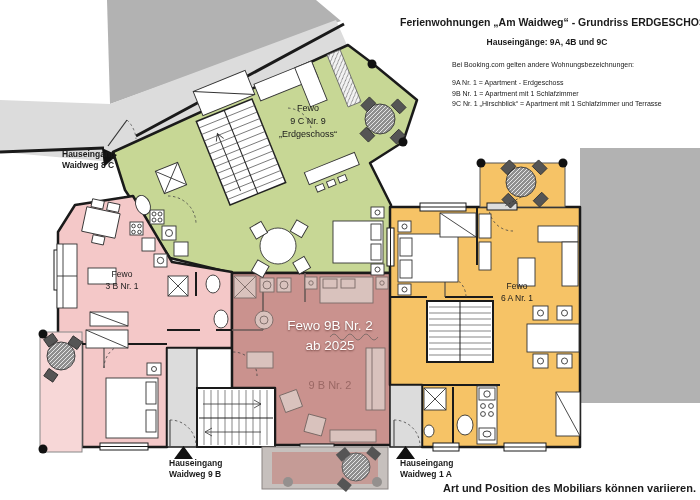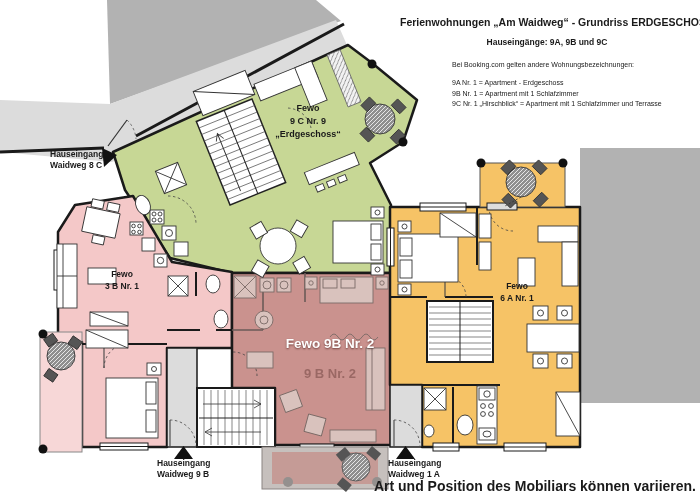--- a/index.html
+++ b/index.html
@@ -5,29 +5,29 @@
   html,body{margin:0;padding:0;background:#fff;}
   .page{position:relative;width:700px;height:500px;background:#ffffff;overflow:hidden;
         font-family:"Liberation Sans", sans-serif;color:#1a1a1a;}
   .plan-svg{position:absolute;left:0;top:0;}
   .header{position:absolute;top:16px;right:6px;width:294px;}
   .title{font-size:10.5px;font-weight:bold;text-align:center;white-space:nowrap;}
   .subtitle{font-size:8.5px;font-weight:bold;text-align:center;margin-top:9px;}
   .booking{margin-top:14px;padding-left:52px;font-size:7px;text-align:left;}
   .booking-intro{margin-bottom:10px;}
   .booking-line{line-height:1.5;white-space:nowrap;}
-  .footer-note{position:absolute;right:4px;bottom:6px;font-size:14px;font-weight:bold;}
-  .plan-label{position:absolute;text-align:center;font-weight:bold;font-size:9px;line-height:1.45;}
+  .footer-note{position:absolute;right:4px;bottom:6px;font-size:11px;font-weight:bold;}
+  .plan-label{position:absolute;text-align:center;font-weight:normal;font-size:9px;line-height:1.45;}
   .label-9c{left:268px;top:102px;width:80px;}
   .label-9b1{left:86px;top:268px;width:72px;font-size:8.5px;}
   .label-9a{left:480px;top:280px;width:74px;font-size:8.5px;}
-  .label-9b2{left:262px;top:334px;width:136px;font-size:13.5px;color:#ffffff;line-height:1.5;
+  .label-9b2{left:262px;top:316px;width:136px;font-size:13.5px;color:#ffffff;line-height:1.5;
              text-shadow:0 1px 2px rgba(60,20,15,0.65);}
-  .label-9b2-faded{left:285px;top:365px;width:90px;font-size:13px;color:rgba(115,70,65,0.55);}
-  .entrance-label{position:absolute;font-weight:bold;font-size:8.5px;line-height:1.35;text-align:left;}
+  .label-9b2-faded{left:285px;top:378px;width:90px;font-size:11px;color:rgba(115,70,65,0.55);}
+  .entrance-label{position:absolute;font-weight:bold;font-size:8.5px;line-height:1.35;text-align:left;margin-left:12px;}
   .entrance-c{left:50px;top:149px;}
   .entrance-b{left:157px;top:458px;}
   .entrance-a{left:388px;top:458px;}
 </style>
 </head>
 <body>
 
 <div class="page">
 
 <svg class="plan-svg" width="700" height="500" viewBox="0 0 700 500">
@@ -302,40 +302,41 @@
         <circle cx="43" cy="449" r="4.5"></circle>
   </g>
 
   <polygon points="102,148 117,155 104,167" fill="#111"></polygon>
   <polygon points="174,459 193,459 183.5,446" fill="#111"></polygon>
   <polygon points="396,459 415,459 405.5,446" fill="#111"></polygon>
 </svg>
 
 <div class="header">
   <div class="title">Ferienwohnungen „Am Waidweg“ - Grundriss ERDGESCHOSS</div>
-  <div class="subtitle">Hauseingänge: 9A, 9B und 9C</div>
+  <div class="subtitle">Hauseingänge: 9A, 4B und 9C</div>
   <div class="booking">
     <div class="booking-intro">Bei Booking.com gelten andere Wohnungsbezeichnungen:</div>
     <div class="booking-line">9A Nr. 1 = Apartment - Erdgeschoss</div>
     <div class="booking-line">9B Nr. 1 = Apartment mit 1 Schlafzimmer</div>
     <div class="booking-line">9C Nr. 1 „Hirschblick“ = Apartment mit 1 Schlafzimmer und Terrasse</div>
   </div>
 </div>
 
 <div class="plan-label label-9c">
   <div>Fewo</div>
   <div>9 C Nr. 9</div>
   <div>„Erdgeschoss“</div>
 </div>
 <div class="plan-label label-9b1">
   <div>Fewo</div>
   <div>3 B Nr. 1</div>
 </div>
 <div class="plan-label label-9b2">
   <div>Fewo 9B Nr. 2</div>
+  <div>ab 2025</div>
 </div>
 <div class="plan-label label-9b2-faded">9 B Nr. 2</div>
 <div class="plan-label label-9a">
   <div>Fewo</div>
   <div>6 A Nr. 1</div>
 </div>
 
 <div class="entrance-label entrance-c">
   <div>Hauseingang</div>
   <div>Waidweg 8 C</div>

